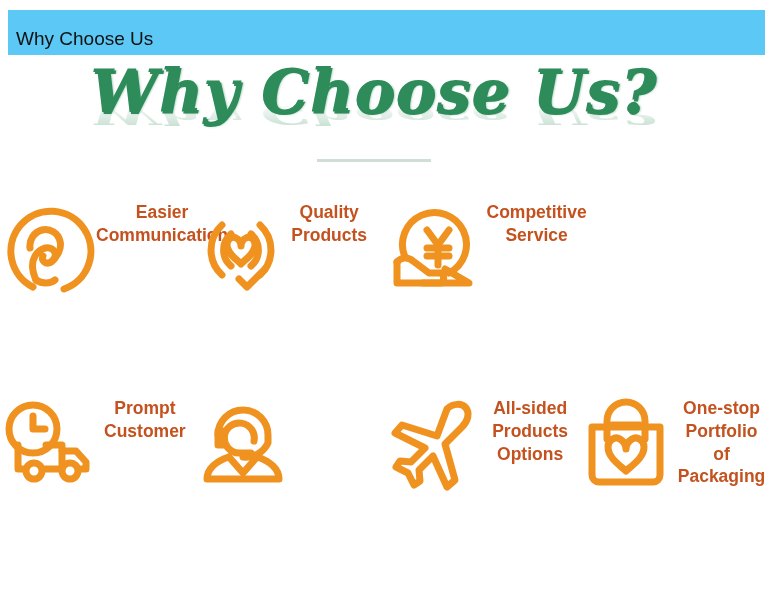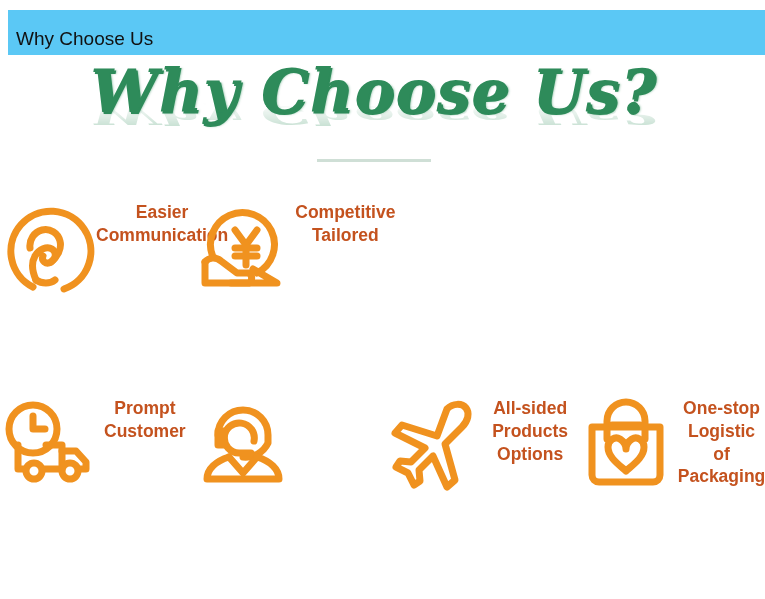--- a/index.html
+++ b/index.html
@@ -166,35 +166,49 @@
             <path d="M36 81 C32 72 31 64 35 57 C39 50 47 47 52 50 C57 53 56 60 51 63 C46 66 41 62 43 57"></path>
             <path d="M51 63 C57 58 62 50 60 42 C58 34 50 29 42 31 C34 33 29 41 30 49"></path>
             <path d="M36 81 C42 85 50 85 55 81"></path>
           </svg>
         </div>
         <div class="feature-label">Easier
 Communication</div>
       </div>
 
 
+      <div class="feature-cell">
+        <div class="feature-icon">
+          <svg width="100" height="100" viewBox="0 0 100 100" fill="none" stroke="#F0921F" stroke-width="7" stroke-linecap="round" stroke-linejoin="round">
+            <path d="M31 26 A34 34 0 0 0 31 76"></path>
+            <path d="M69 26 A34 34 0 0 1 69 76"></path>
+            <path d="M40 35 A21 21 0 0 0 40 67"></path>
+            <path d="M60 35 A21 21 0 0 1 60 67"></path>
+            <path d="M50 65 C44 59 36 54 36 46 C36 40 41 37 45 39 C48 40 50 44 50 47 C50 44 52 40 55 39 C59 37 64 40 64 46 C64 54 56 59 50 65 Z"></path>
+            <path d="M48 80 L56 88 L74 70"></path>
+          </svg>
+        </div>
+        <div class="feature-label">Quality
+Products</div>
+      </div>
 
       <div class="feature-cell">
         <div class="feature-icon">
           <svg width="104" height="100" viewBox="0 0 104 100" fill="none" stroke="#F0921F" stroke-width="7" stroke-linecap="round" stroke-linejoin="round">
             <path d="M22 58 A32 32 0 1 1 66 74"></path>
             <path d="M44 31 L55 46 L66 31"></path>
             <path d="M55 46 V66"></path>
             <path d="M44 49 H66"></path>
             <path d="M44 57 H66"></path>
             <path d="M14 63 C18 58 25 58 30 62 L46 74 H58 A6 6 0 0 1 58 84 H40"></path>
             <path d="M14 63 V84 H86 L62 70"></path>
           </svg>
         </div>
         <div class="feature-label">Competitive
-Tailored</div>
+Service</div>
       </div>
 
     </div>
 
     <div class="feature-row">
 
       <div class="feature-cell">
         <div class="feature-icon">
           <svg width="104" height="100" viewBox="0 0 104 100" fill="none" stroke="#F0921F" stroke-width="7" stroke-linecap="round" stroke-linejoin="round">
             <circle cx="33" cy="34" r="24"></circle>
@@ -234,20 +248,20 @@
 
       <div class="feature-cell">
         <div class="feature-icon">
           <svg width="104" height="100" viewBox="0 0 104 100" fill="none" stroke="#F0921F" stroke-width="7" stroke-linecap="round" stroke-linejoin="round">
             <path d="M18 32 H86 V80 A7 7 0 0 1 79 87 H25 A7 7 0 0 1 18 80 Z"></path>
             <path d="M33 44 V26 A19 19 0 0 1 71 26 V44"></path>
             <path d="M38 30 H66"></path>
             <path d="M52 76 C44 69 34 62 34 52 C34 45 41 41 46 44 C49 46 52 50 52 54 C52 50 55 46 58 44 C63 41 70 45 70 52 C70 62 60 69 52 76 Z"></path>
           </svg>
         </div>
-        <div class="feature-label">One-stop Logistic
+        <div class="feature-label">One-stop Portfolio
 of Packaging</div>
       </div>
 
     </div>
 
   </div>
 </div>
 
 </body></html>

